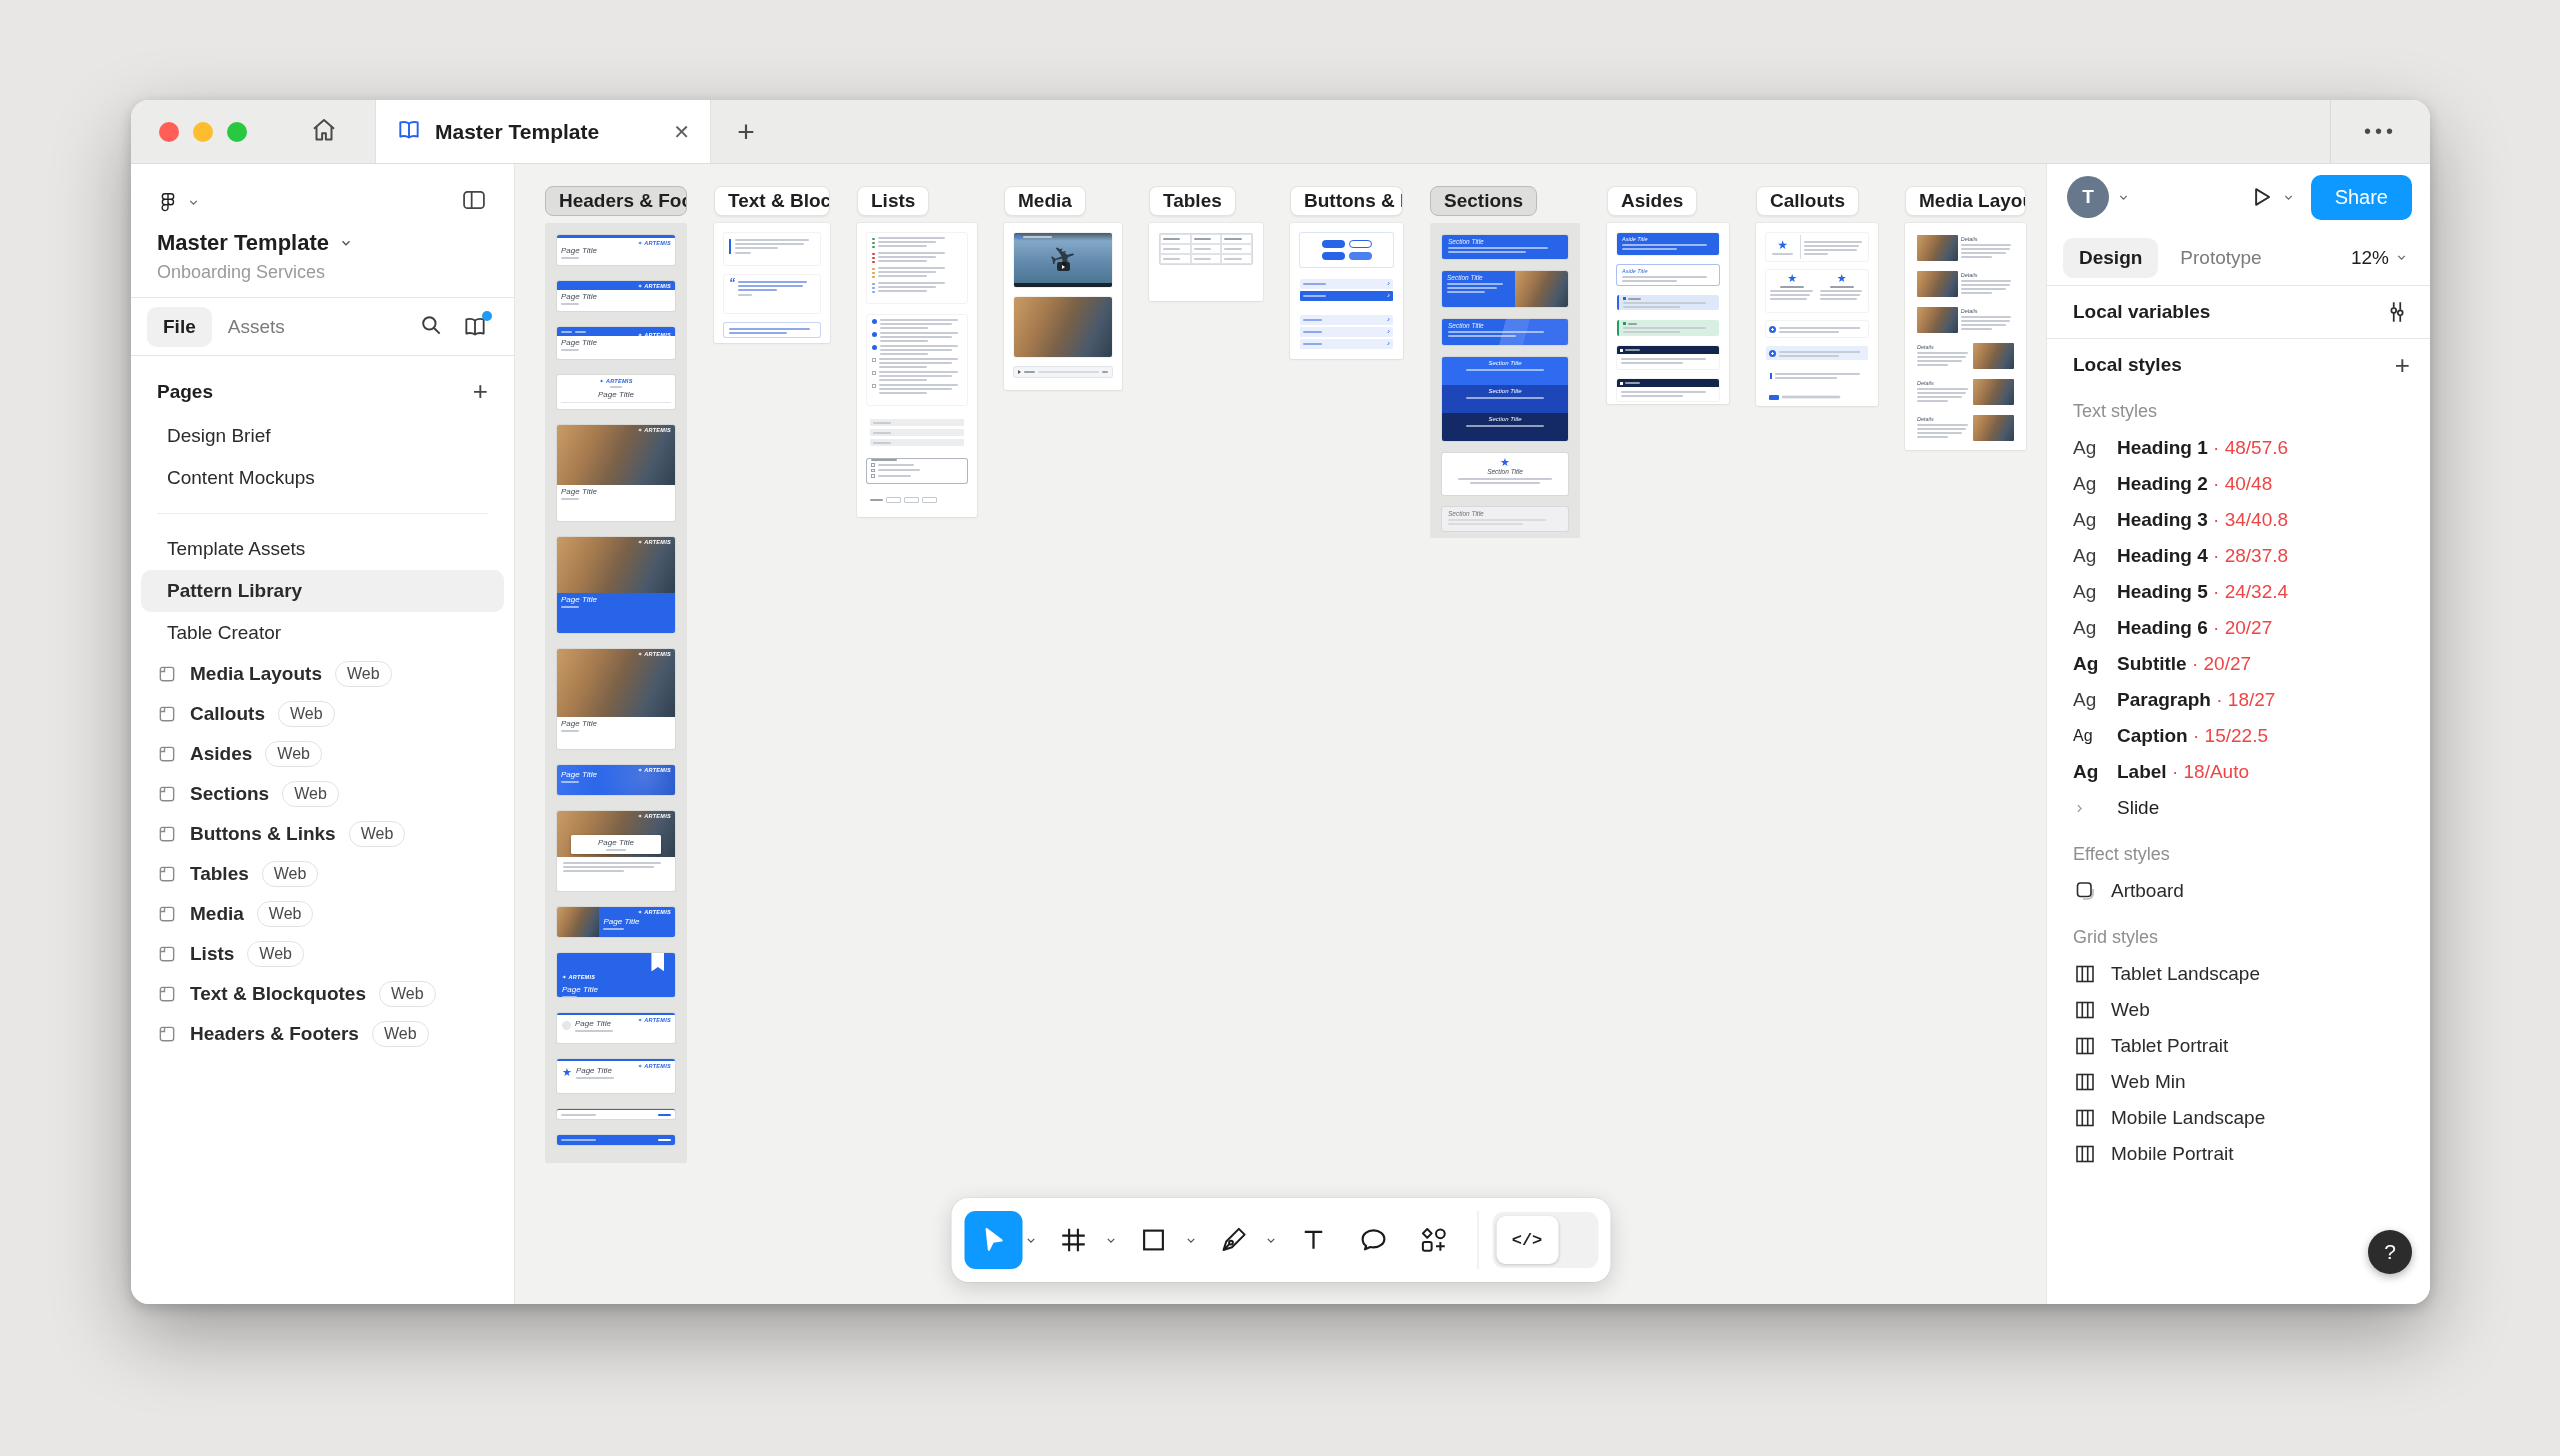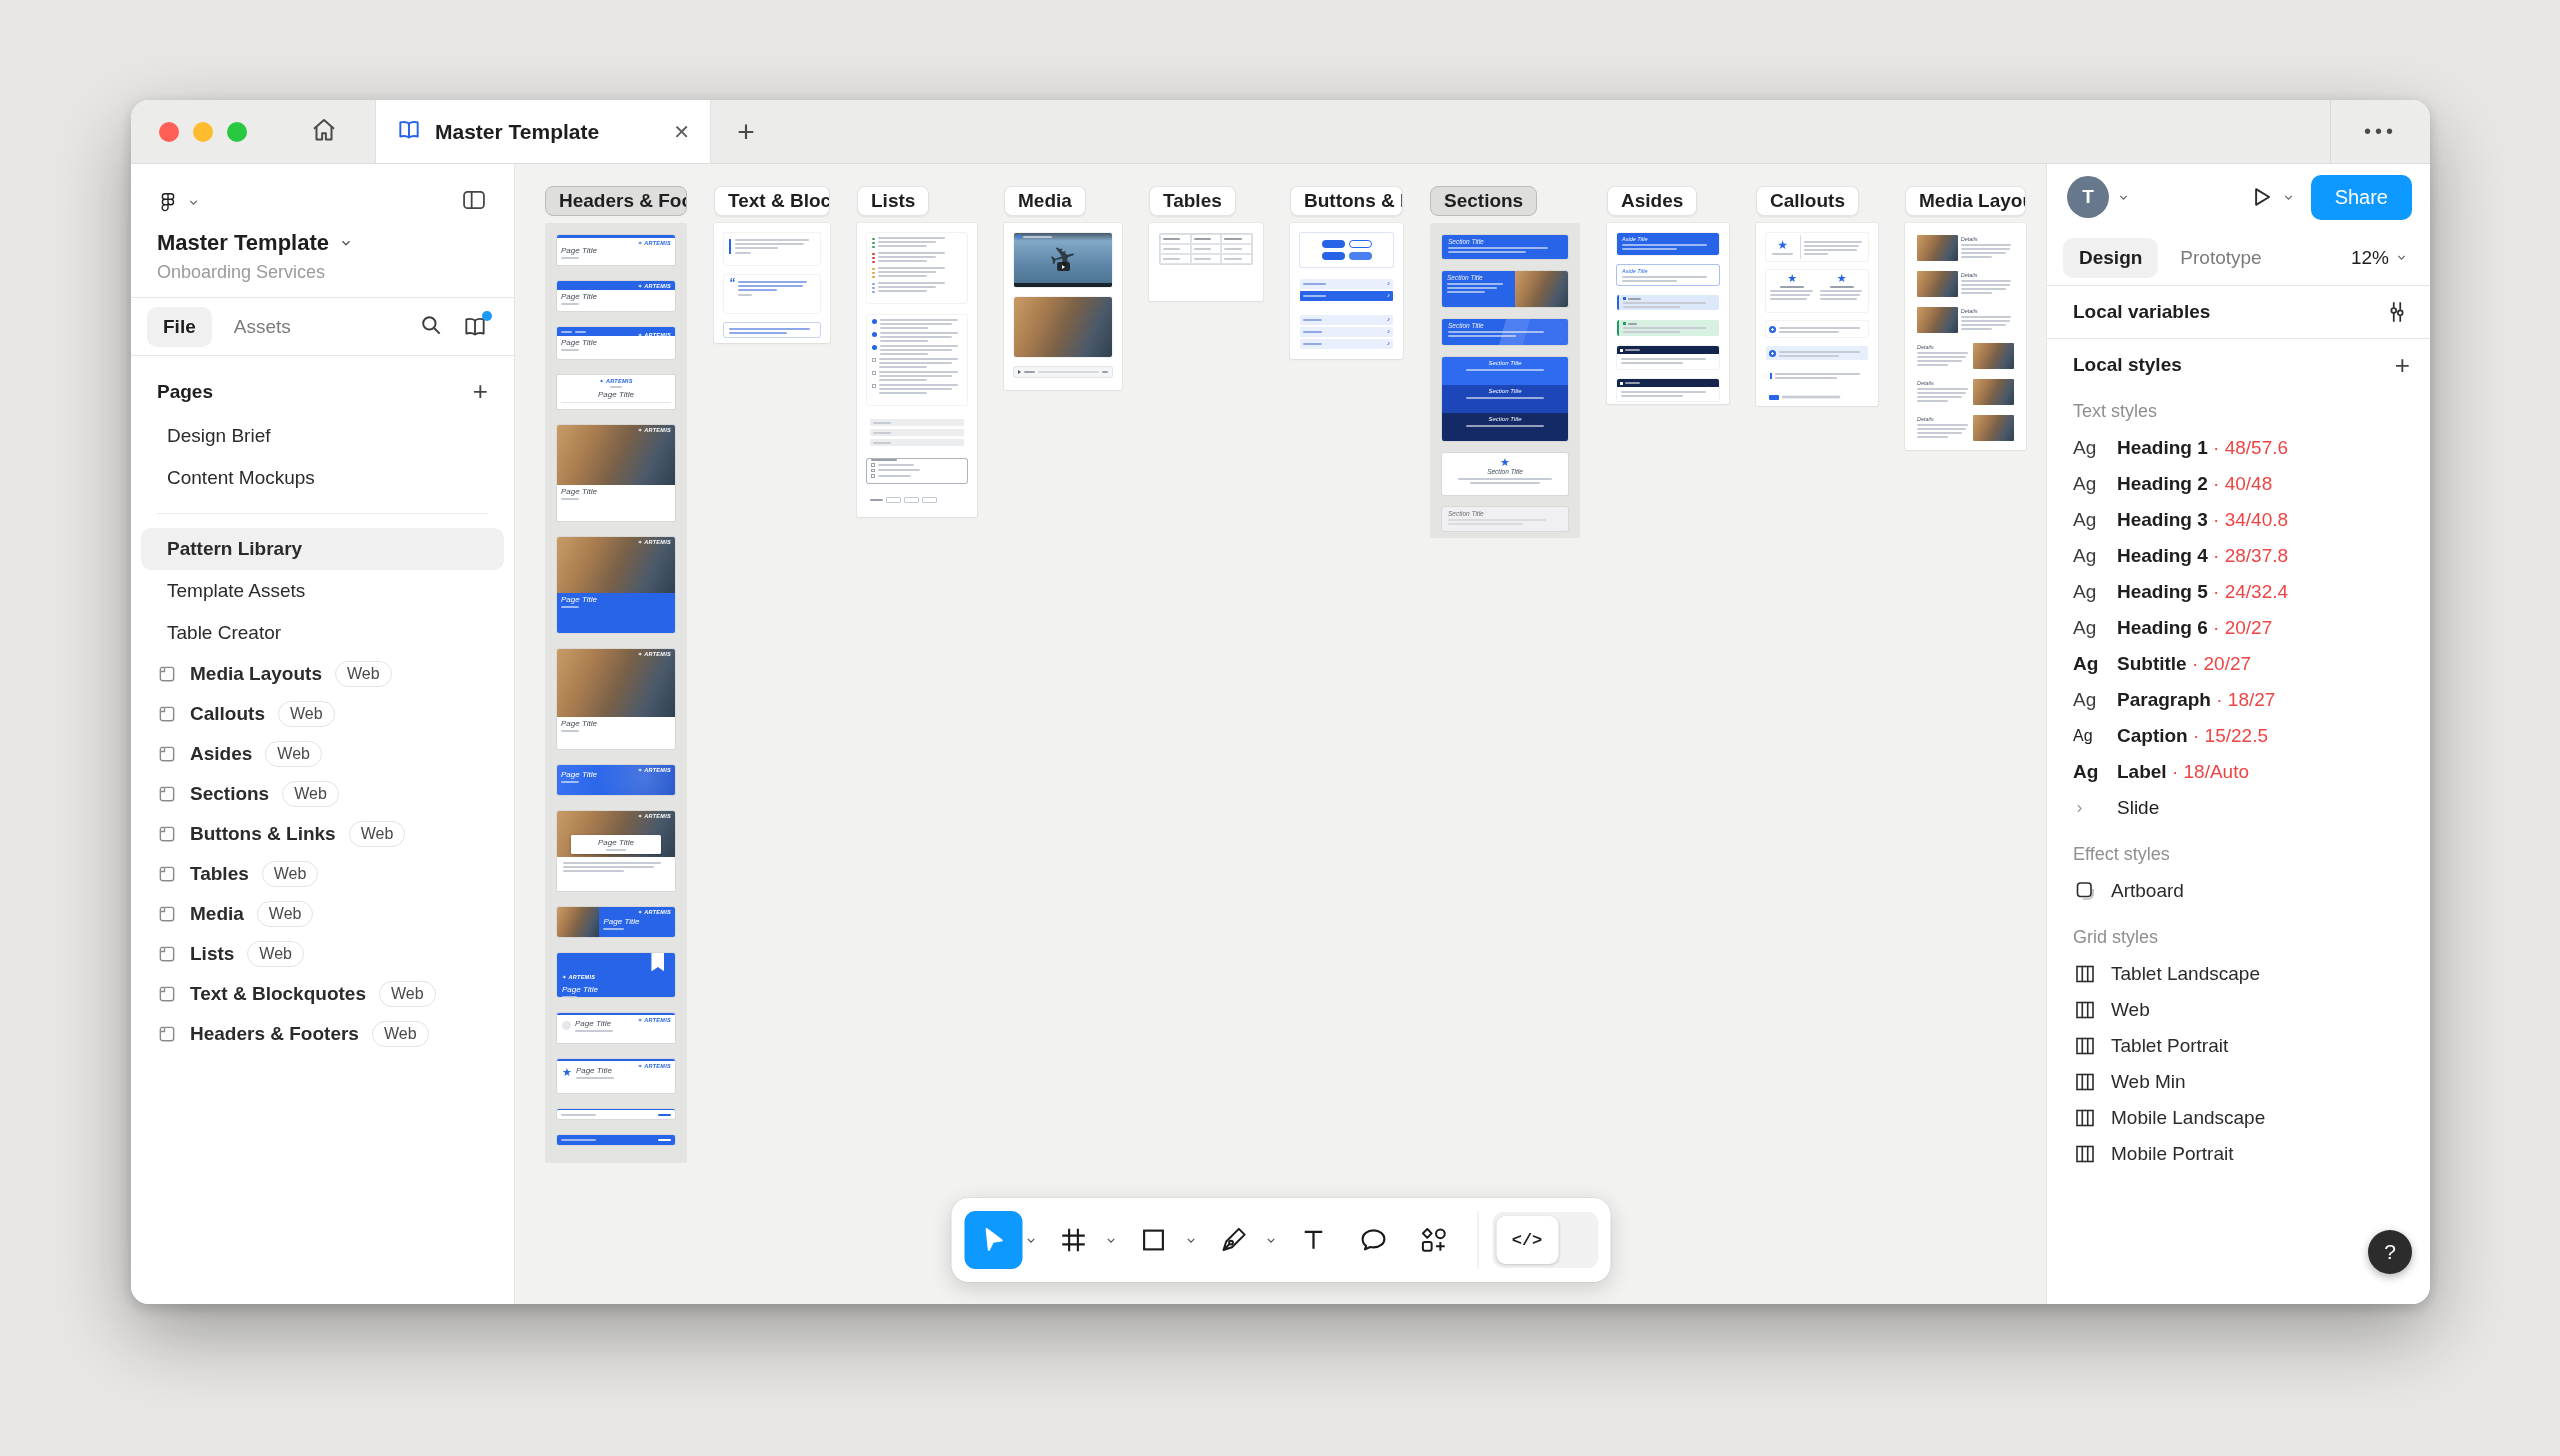--- a/index.html
+++ b/index.html
@@ -182,21 +182,21 @@
         <div class="lsb-name">
           <b>Master Template</b>
           <svg width="14" height="14" viewBox="0 0 24 24">
               <path d="M6 9l6 6 6-6" fill="none" stroke="#555" stroke-width="2.4"></path>
             </svg>
         </div>
         <div class="lsb-proj">Onboarding Services</div>
       </div>
 
       <div class="lsb-tabs">
-        <span id="lsb-navtabs" style="display:flex;align-items:flex-start;gap:6px">
+        <span id="lsb-navtabs" style="display:flex;align-items:flex-start;">
             <span class="pill-tab active">File</span>
             <span class="pill-tab ">Assets</span>
           </span>
         <span class="spacer"></span>
         <span class="lsb-tabicons">
           <span>
             <svg width="26" height="26" viewBox="0 0 24 24" fill="none" stroke="#3c3c3c" stroke-width="1.8">
                 <circle cx="10.5" cy="10.5" r="5.7"></circle>
                 <path d="M15 15l5 5"></path>
               </svg>
@@ -212,22 +212,22 @@
       </div>
 
       <div class="sec-head">
         <b>Pages</b>
         <span class="plus">+</span>
       </div>
       <div id="pages-list">
           <div class="pg-item ">Design Brief</div>
           <div class="pg-item ">Content Mockups</div>
           <div class="ls-div"></div>
+          <div class="pg-item ">Template Assets</div>
           <div class="pg-item sel">Pattern Library</div>
-          <div class="pg-item ">Template Assets</div>
           <div class="pg-item ">Table Creator</div>
         </div>
 
       <div id="layers-list">
           <div class="layer-row">
      <span style="display:flex">
               <svg width="20" height="20" viewBox="0 0 24 24" fill="none" stroke="#8a8a8a" stroke-width="1.7">
                 <rect x="4" y="4" width="16" height="16" rx="2.5"></rect>
                 <path d="M4 9h5V4"></path>
               </svg>

